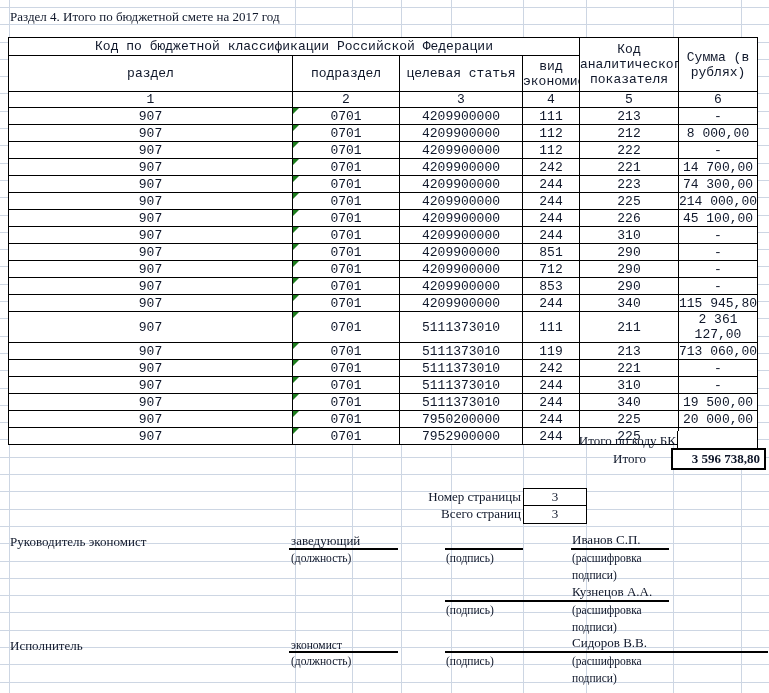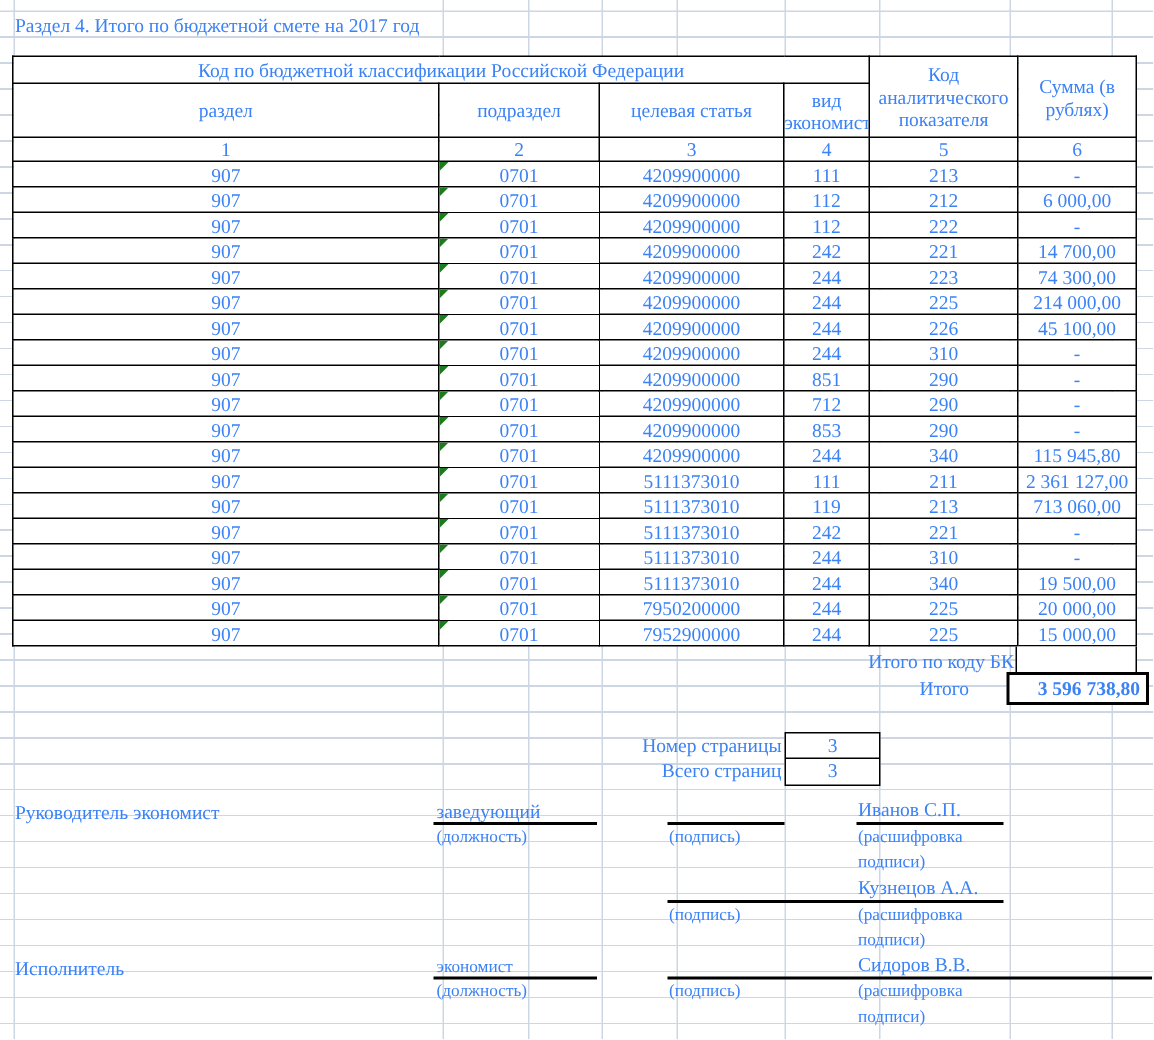--- a/index.html
+++ b/index.html
@@ -1,24 +1,24 @@
 <!DOCTYPE html>
 <html><head>
 <meta charset="utf-8">
 <style>
   html,body{margin:0;padding:0;background:#fff;}
   .canvas{position:relative;width:769px;height:693px;background:#fff;overflow:hidden;
-          font-family:"Liberation Serif","DejaVu Serif",serif;color:#3b82f6;}
+          font-family:"Liberation Serif","DejaVu Serif",serif;color:#0f172a;}
   
   .hgrid{position:absolute;left:0;top:7px;right:0;bottom:0;
          background-image:repeating-linear-gradient(to bottom,#cdd6e3 0,#cdd6e3 1px,transparent 1px,transparent 17.3px);}
   .vline{position:absolute;top:0;bottom:0;width:1px;background:#cdd6e3;}
   
   table.budget{position:absolute;left:8px;top:37px;width:749px;border-collapse:collapse;
-               table-layout:fixed;font-size:13px;}
+               table-layout:fixed;font-size:13px;font-family:Liberation Mono, monospace;}
   table.budget th,table.budget td{border:1px solid #000;font-weight:normal;text-align:center;
                vertical-align:middle;padding:0;line-height:15px;overflow:hidden;background:#fff;}
   tr.hdr1{height:18px;} tr.hdr2{height:36px;} tr.hdr3{height:16px;}
   tbody.rows tr{height:17px;}
   td.sum{text-align:right;padding-right:3px;}
   td.pod{position:relative;}
   .flag{position:absolute;left:0;top:0;width:0;height:0;
         border-top:6px solid #1c7c1c;border-right:6px solid transparent;}
   
   .abs{position:absolute;white-space:nowrap;}
@@ -94,21 +94,21 @@
           <td>111</td>
           <td>213</td>
           <td class="sum">-</td>
         </tr>
         <tr>
           <td>907</td>
           <td class="pod"><i class="flag"></i>0701</td>
           <td>4209900000</td>
           <td>112</td>
           <td>212</td>
-          <td class="sum">6 000,00</td>
+          <td class="sum">8 000,00</td>
         </tr>
         <tr>
           <td>907</td>
           <td class="pod"><i class="flag"></i>0701</td>
           <td>4209900000</td>
           <td>112</td>
           <td>222</td>
           <td class="sum">-</td>
         </tr>
         <tr>

